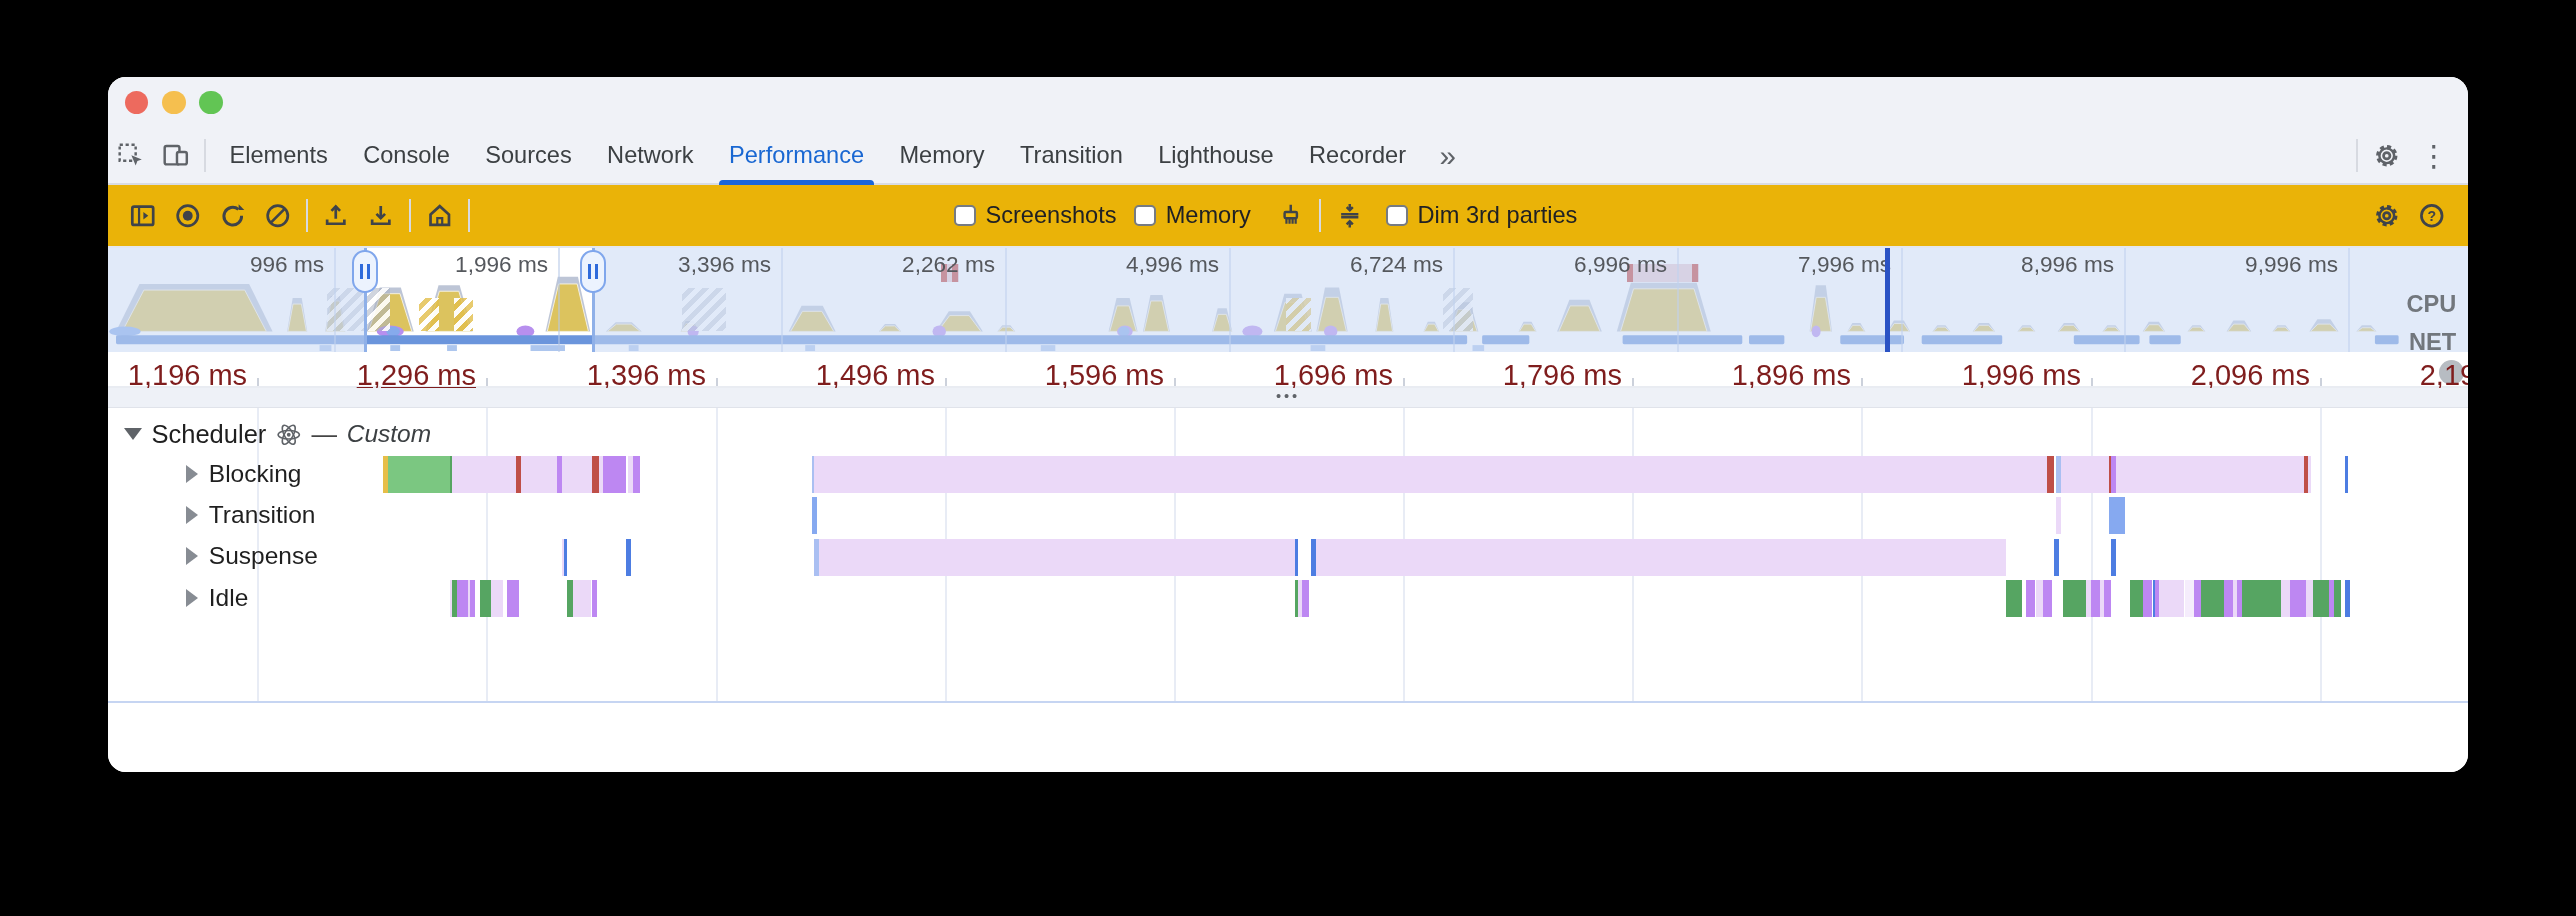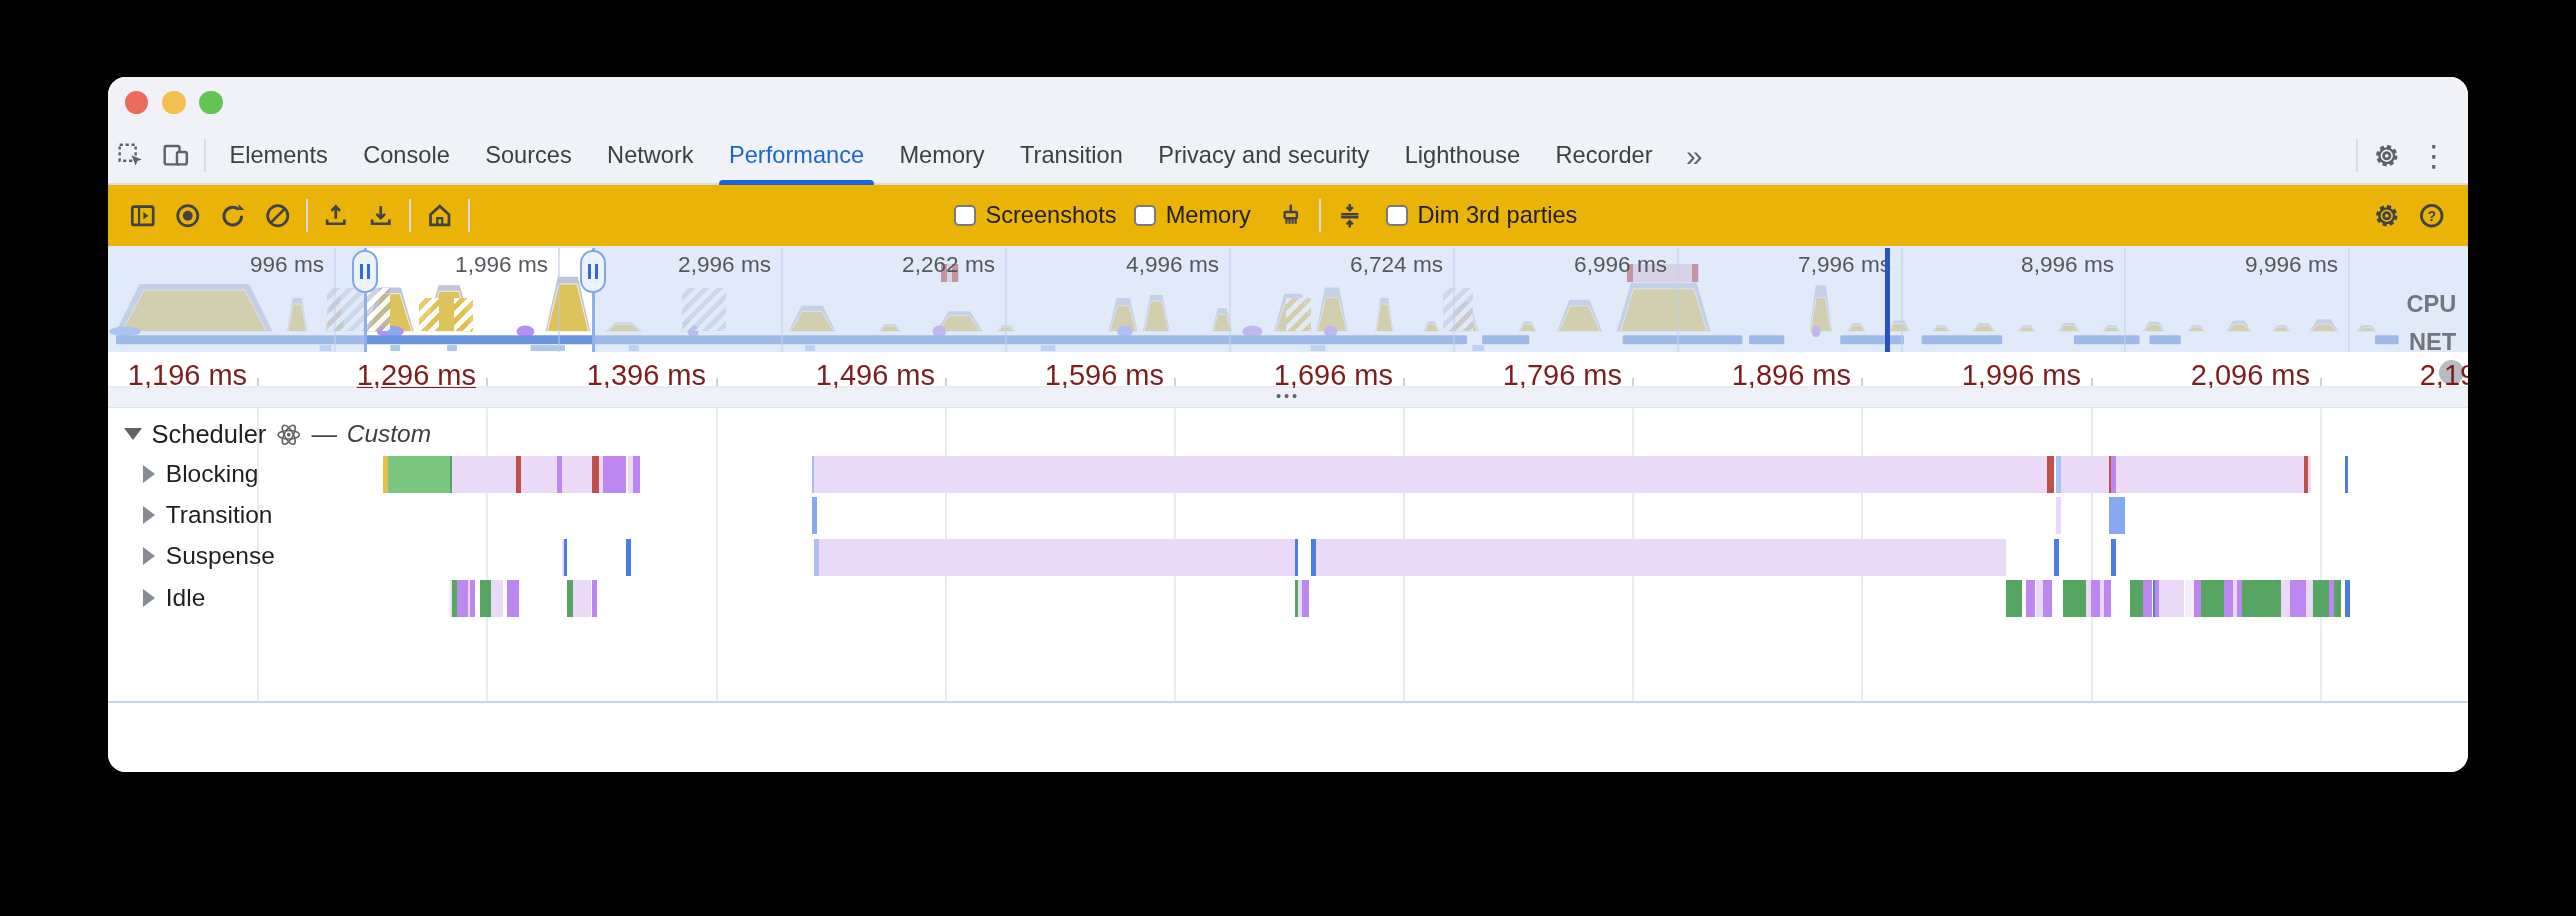--- a/index.html
+++ b/index.html
@@ -53,21 +53,21 @@
   
   #flame{left:0;top:331px;width:100%;height:295px;background:#fff;overflow:hidden;}
   .gridline{position:absolute;top:0;width:2px;height:295px;background:#e8ecf5;}
   #flamebottom{left:0;top:624px;width:100%;height:2px;background:#c6d5f2;}
   #groupheader{position:absolute;left:15.7px;top:11.8px;display:flex;align-items:center;gap:9.8px;}
   .tri-down{width:0;height:0;border-left:9.8px solid transparent;border-right:9.8px solid transparent;border-top:12.8px solid #5f6368;}
   .tri-right{width:0;height:0;border-top:9.8px solid transparent;border-bottom:9.8px solid transparent;border-left:12.8px solid #878c93;}
   .gtitle{font-size:25.5px;color:#1f1f1f;}
   .gdash{font-size:25.5px;color:#444;}
   .gsub{font-size:24.5px;font-style:italic;color:#3c4043;}
-  .rowlabel{position:absolute;display:flex;align-items:center;gap:10.8px;font-size:24.5px;color:#1f1f1f;}
+  .rowlabel{position:absolute;display:flex;align-items:center;gap:10.8px;font-size:24.5px;color:#1f1f1f;margin-left:43px;}
   .seg{position:absolute;height:37px;}
   #footer{left:0;top:626px;width:100%;height:69px;background:#fff;}
   svg.ic{display:block;}
 </style>
 </head>
 <body>
 
 <div id="win">
 
   <div id="titlebar" class="abs">
@@ -91,21 +91,20 @@
     </span>
     <span class="vdiv"></span>
     <div id="tabs">
         <div class="tab">Elements</div>
         <div class="tab">Console</div>
         <div class="tab">Sources</div>
         <div class="tab">Network</div>
         <div class="tab active">Performance</div>
         <div class="tab">Memory</div>
         <div class="tab">Transition</div>
-        <div class="tab">Privacy and security</div>
         <div class="tab">Lighthouse</div>
         <div class="tab">Recorder</div>
       </div>
     <span class="moretabs">»</span>
     <div id="tabbar-right">
       <span class="vdiv"></span>
       <span class="tbicon">
         <svg class="ic" width="29.5" height="29.5" viewBox="0 0 24 24" fill="none" stroke="#5f6368">
           <circle cx="12" cy="12" r="7" stroke-width="3.4" stroke-dasharray="3.1 2.4"></circle>
           <circle cx="12" cy="12" r="6" stroke-width="2"></circle>
@@ -334,21 +333,21 @@
       <div class="ovdivider" style="left: 1121px;"></div>
       <div class="ovdivider" style="left: 1345px;"></div>
       <div class="ovdivider" style="left: 1569px;"></div>
       <div class="ovdivider" style="left: 1793px;"></div>
       <div class="ovdivider" style="left: 2016px;"></div>
       <div class="ovdivider" style="left: 2240px;"></div>
       <div class="ovoverlay" style="left: 0px; width: 257px;"></div>
       <div class="ovoverlay" style="left: 485px; width: 1875px;"></div>
       <div class="ovlabel" style="left: 69px;">996 ms</div>
       <div class="ovlabel" style="left: 293px;">1,996 ms</div>
-      <div class="ovlabel" style="left: 516px;">2,996 ms</div>
+      <div class="ovlabel" style="left: 516px;">3,396 ms</div>
       <div class="ovlabel" style="left: 740px;">2,262 ms</div>
       <div class="ovlabel" style="left: 964px;">4,996 ms</div>
       <div class="ovlabel" style="left: 1188px;">6,724 ms</div>
       <div class="ovlabel" style="left: 1412px;">6,996 ms</div>
       <div class="ovlabel" style="left: 1636px;">7,996 ms</div>
       <div class="ovlabel" style="left: 1859px;">8,996 ms</div>
       <div class="ovlabel" style="left: 2083px;">9,996 ms</div>
       <div class="guideline" style="left: 256px;"></div>
       <div class="guideline" style="left: 484px;"></div>
       <div class="handle" style="left: 244px;">

